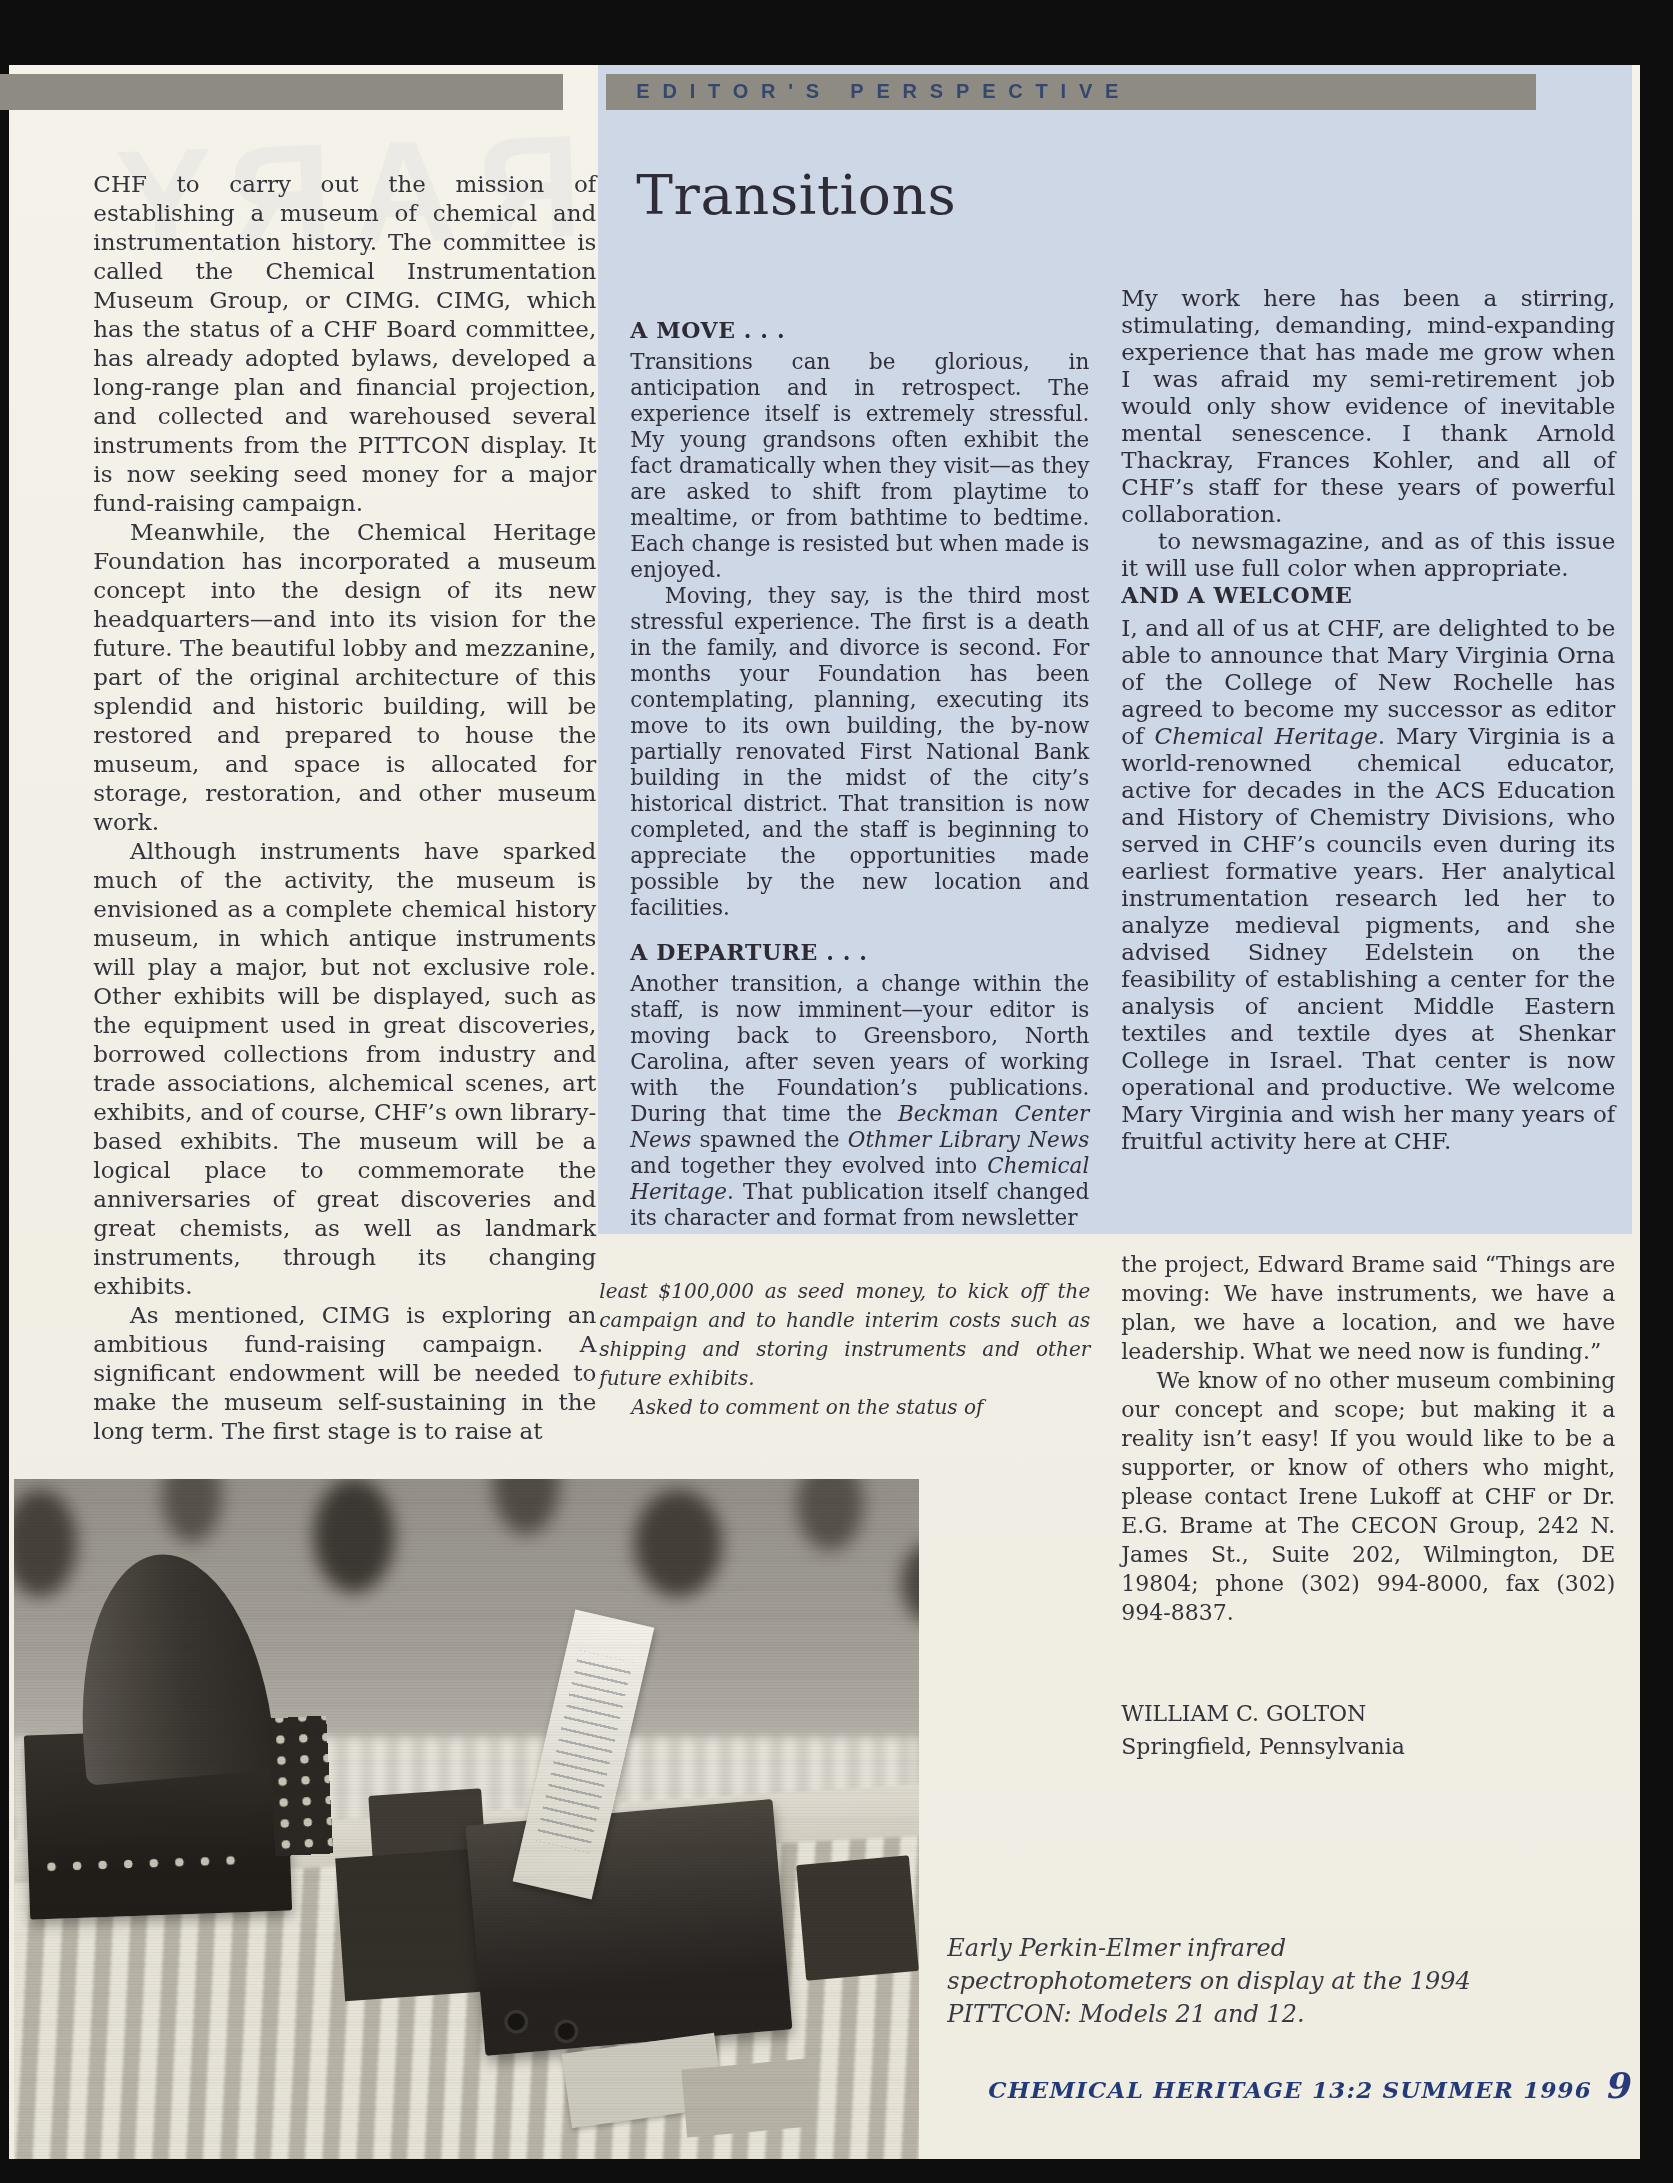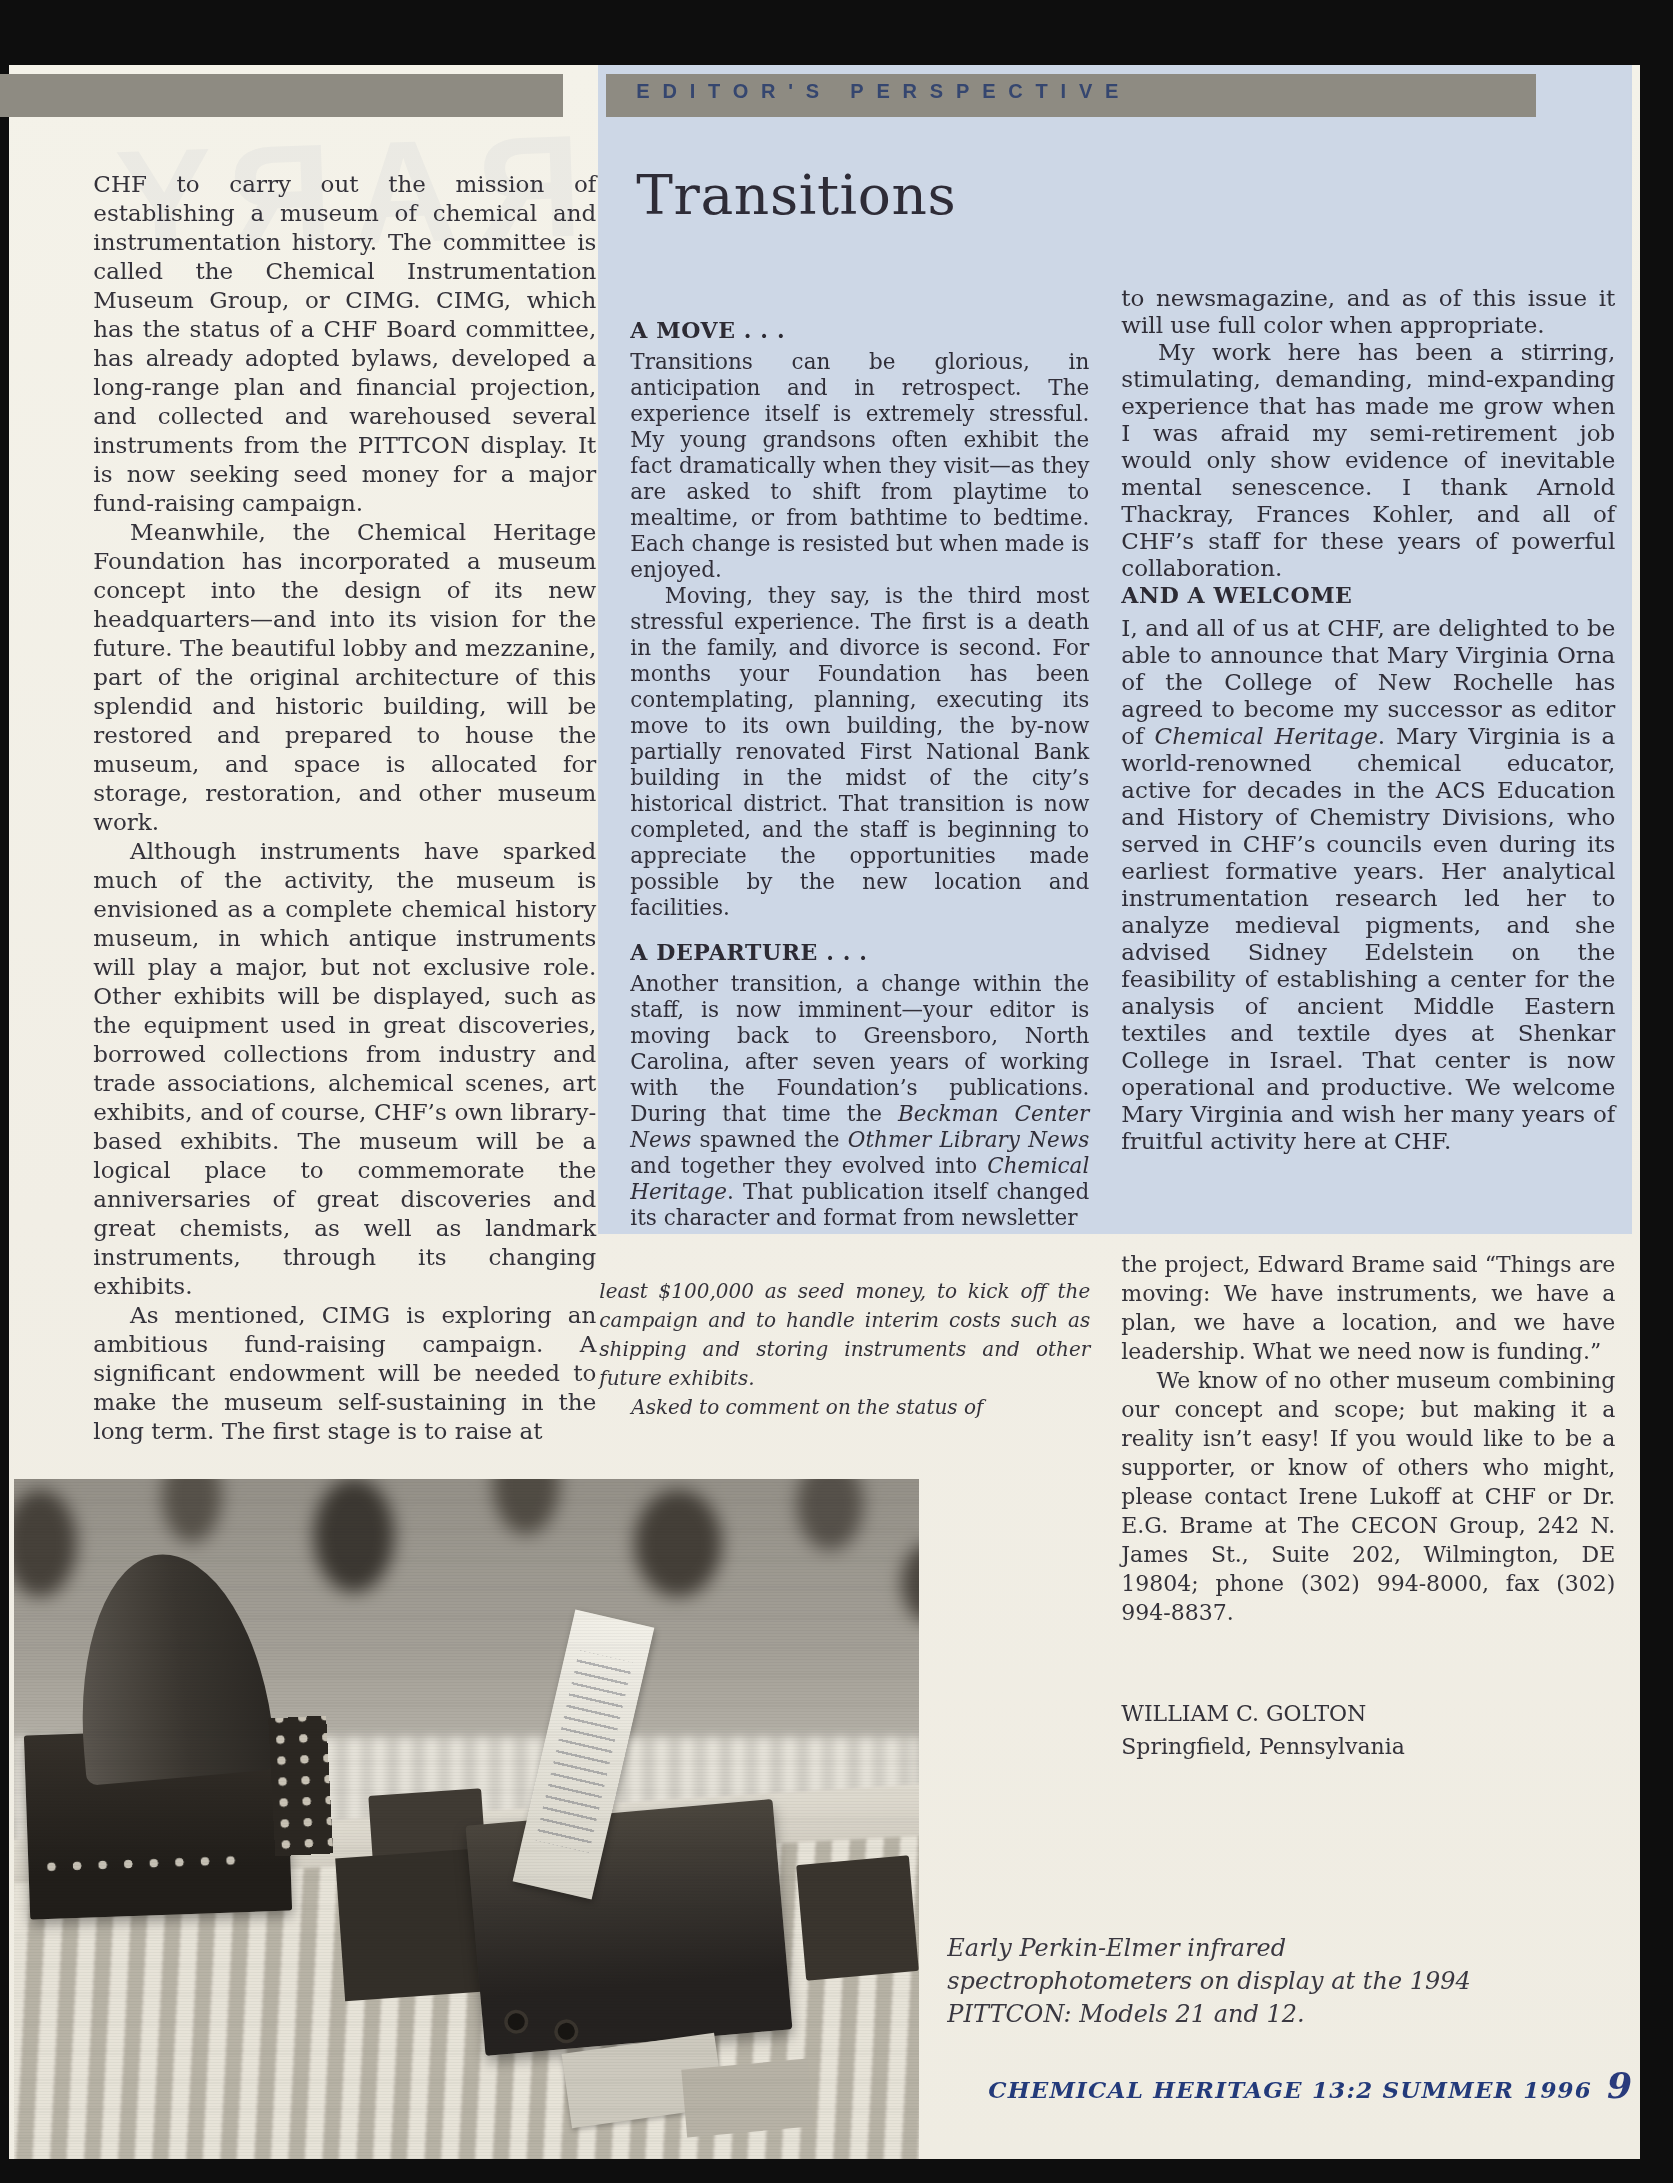--- a/index.html
+++ b/index.html
@@ -15,21 +15,21 @@
   .blue-panel{
     position:absolute;left:589px;top:0;width:1034px;height:1169px;
     background:#cdd7e6;
   }
   .ghost{
     position:absolute;left:87px;top:41px;
     font-family:"Liberation Sans",sans-serif;font-weight:bold;
     font-size:145px;letter-spacing:20px;color:rgba(105,125,160,0.06);
     transform:scaleX(-1) rotate(2deg);white-space:nowrap;
   }
-  .bar{position:absolute;top:9.3px;height:43px;background:#8e8b82;}
+  .bar{position:absolute;top:9.3px;height:36px;background:#8e8b82;}
   .bar-left{left:-9.3px;width:563px;}
   .bar-right{left:597px;width:930px;}
   .bar-right .bar-label{
     display:block;padding-left:30px;line-height:34px;
     font-family:"Liberation Sans",sans-serif;font-size:20px;
     letter-spacing:12.8px;color:#35466f;font-weight:bold;white-space:nowrap;
   }
   .title{
     position:absolute;left:627px;top:98px;margin:0;
     font-size:55px;font-weight:normal;color:#2e2c37;letter-spacing:0.6px;
@@ -183,22 +183,22 @@
     <div class="section">
       <h2>A DEPARTURE . . .</h2>
       <div class="paras">
           <p><span>Another transition, a change within the staff, is now imminent—your editor is moving back to Greensboro, North Carolina, after seven years of working with the Foundation’s publications. During that time the </span><em>Beckman Center News</em><span> spawned the </span><em>Othmer Library News</em><span> and together they evolved into </span><em>Chemical Heritage</em><span>. That publication itself changed its character and format from newsletter</span></p>
         </div>
     </div>
   </div>
 
   <div class="panel-col right-col">
     <div class="paras">
+        <p><span>My work here has been a stirring, stimulating, demanding, mind-expanding experience that has made me grow when I was afraid my semi-retirement job would only show evidence of inevitable mental senescence. I thank Arnold Thackray, Frances Kohler, and all of CHF’s staff for these years of powerful collaboration.</span></p>
         <p><span>to newsmagazine, and as of this issue it will use full color when appropriate.</span></p>
-        <p><span>My work here has been a stirring, stimulating, demanding, mind-expanding experience that has made me grow when I was afraid my semi-retirement job would only show evidence of inevitable mental senescence. I thank Arnold Thackray, Frances Kohler, and all of CHF’s staff for these years of powerful collaboration.</span></p>
       </div>
     <div class="section welcome">
       <h2>AND A WELCOME</h2>
       <div class="paras">
           <p><span>I, and all of us at CHF, are delighted to be able to announce that Mary Virginia Orna of the College of New Rochelle has agreed to become my successor as editor of </span><em>Chemical Heritage</em><span>. Mary Virginia is a world-renowned chemical educator, active for decades in the ACS Education and History of Chemistry Divisions, who served in CHF’s councils even during its earliest formative years. Her analytical instrumentation research led her to analyze medieval pigments, and she advised Sidney Edelstein on the feasibility of establishing a center for the analysis of ancient Middle Eastern textiles and textile dyes at Shenkar College in Israel. That center is now operational and productive. We welcome Mary Virginia and wish her many years of fruitful activity here at CHF.</span></p>
         </div>
     </div>
   </div>
 
   <div class="col mid-cont paras">

